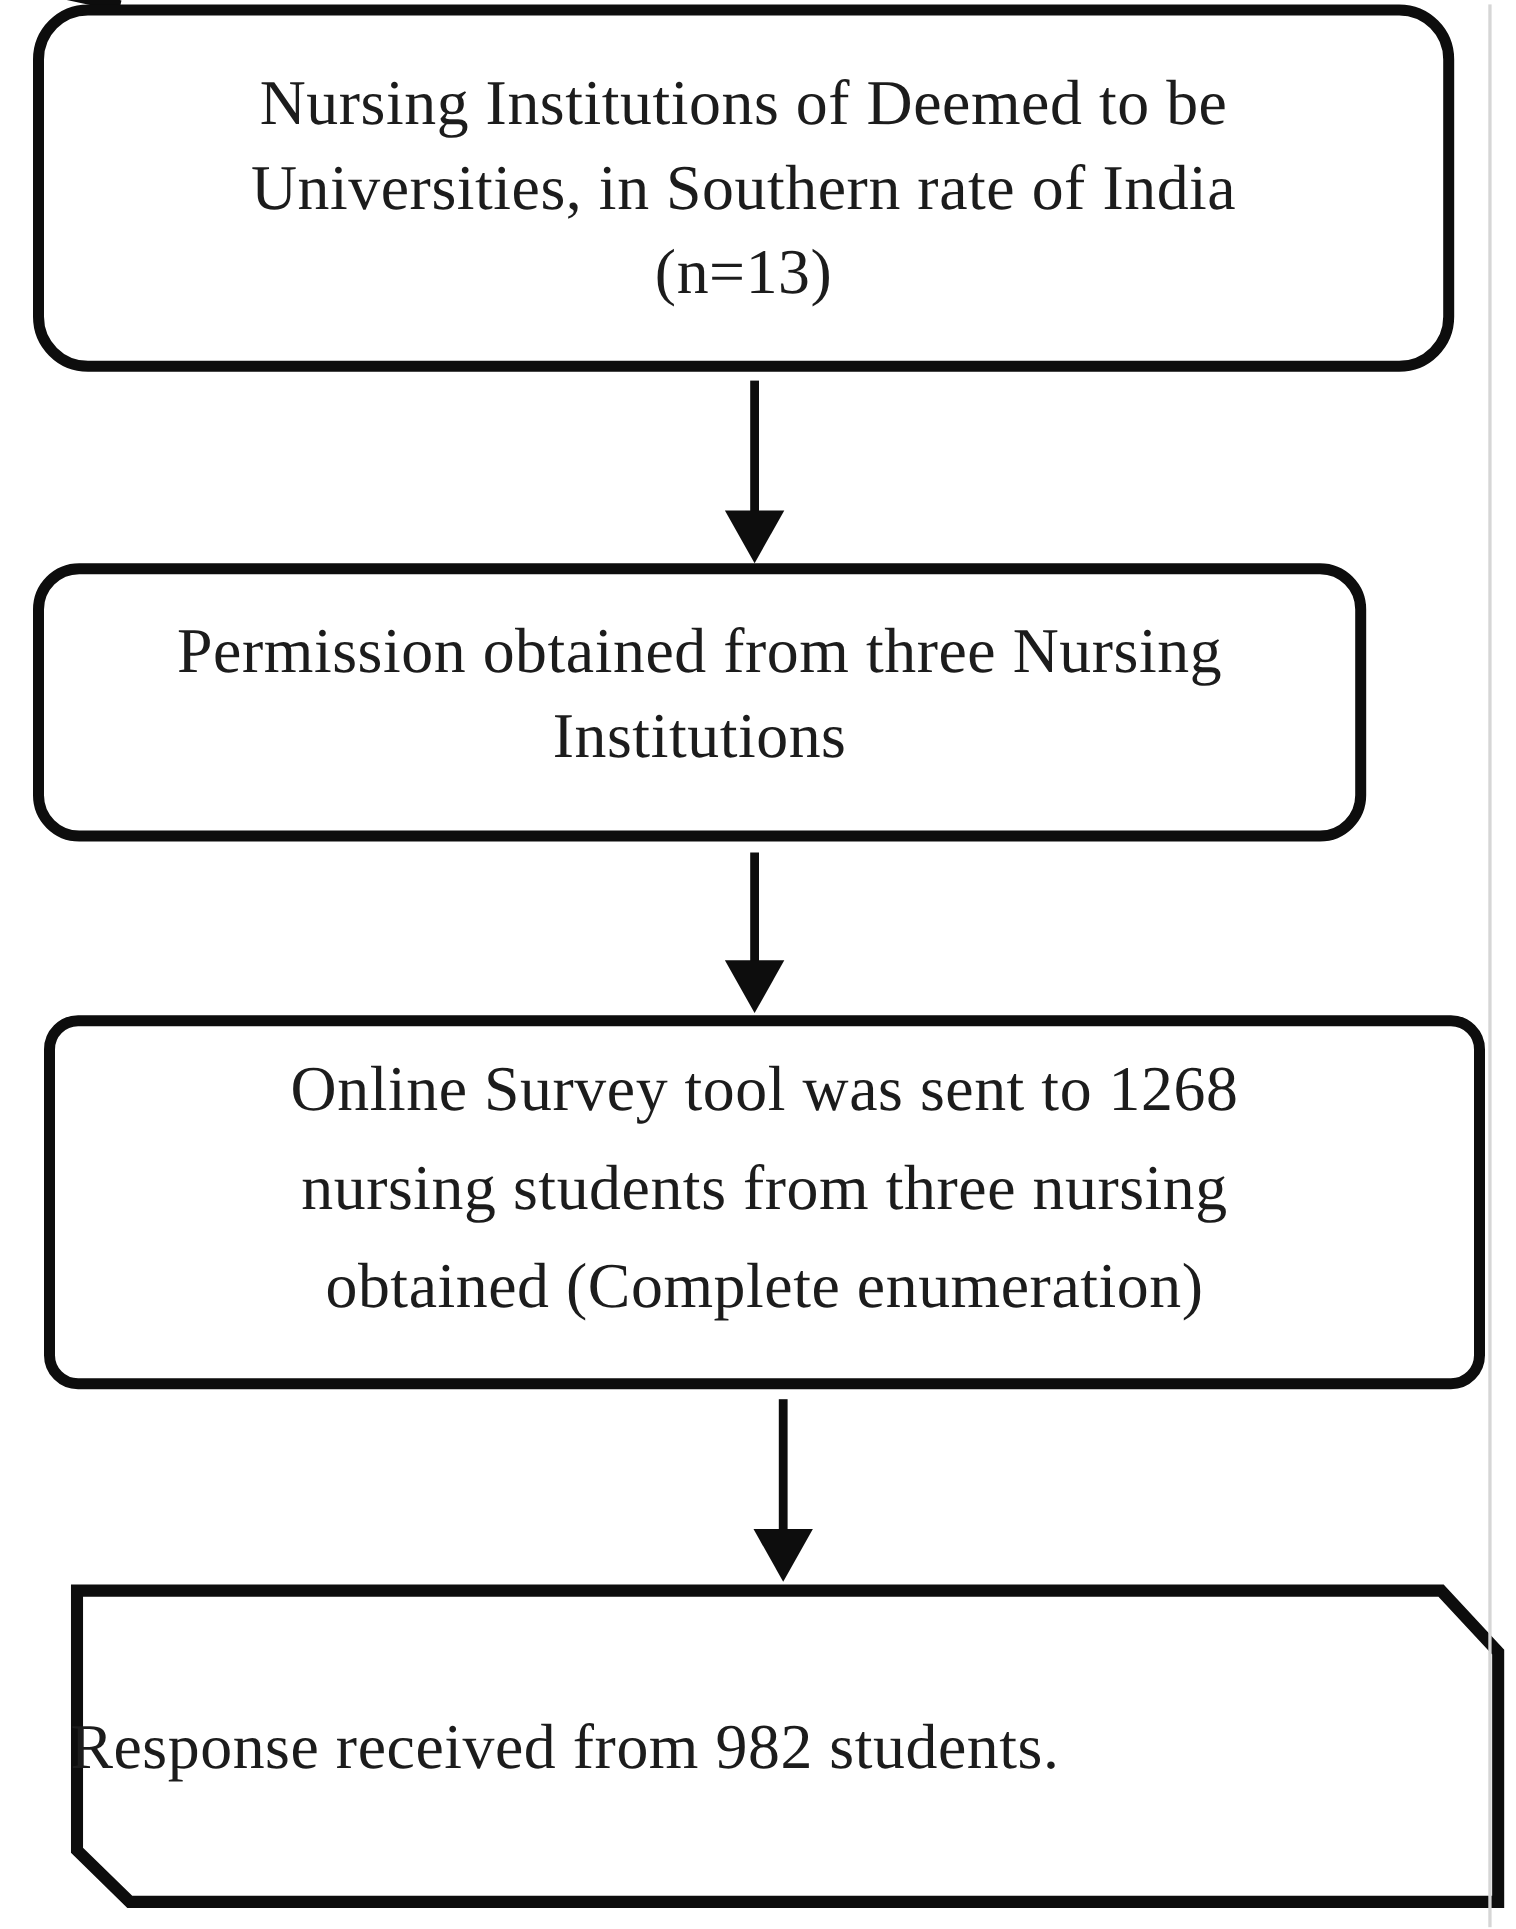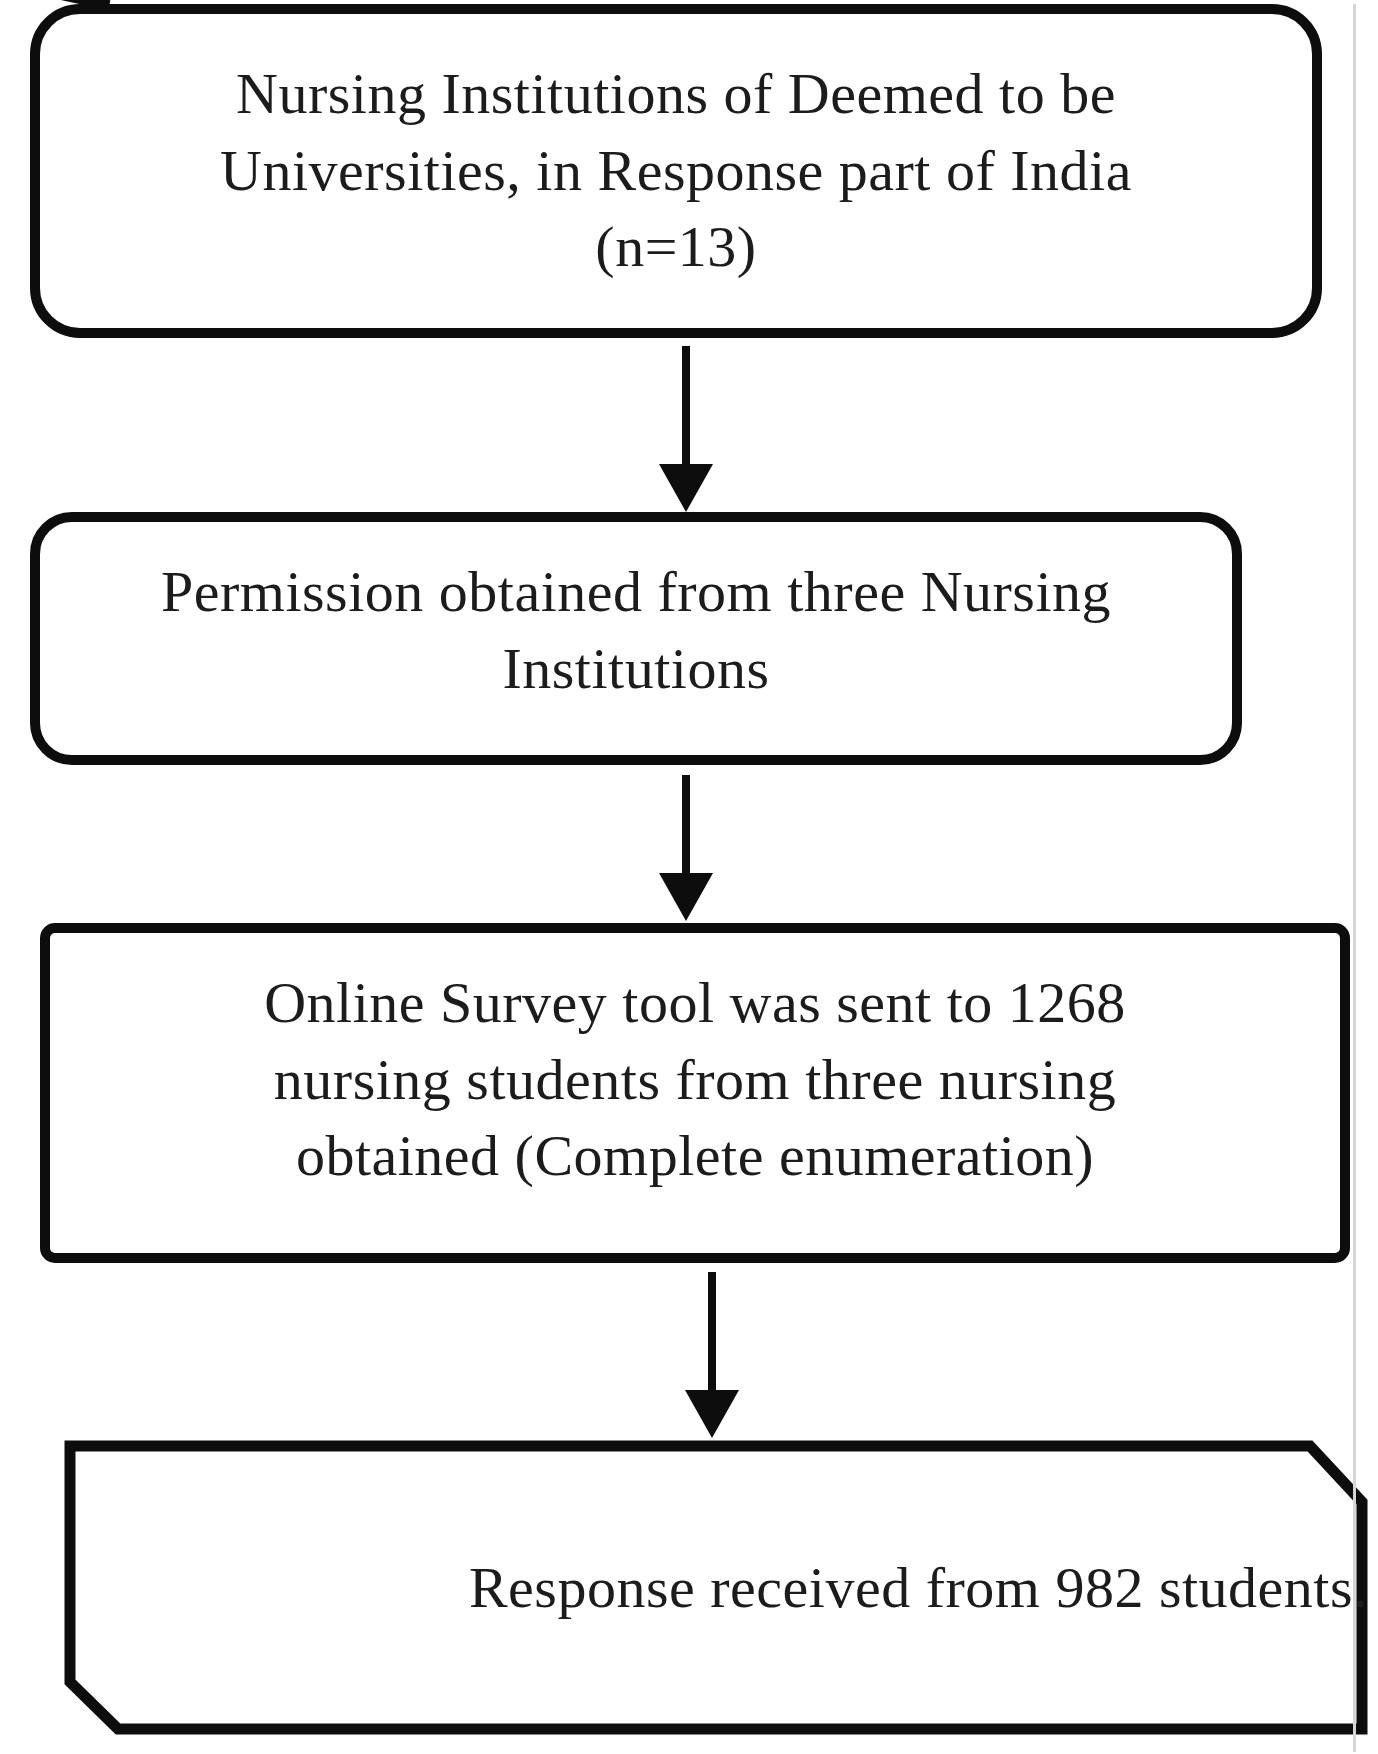--- a/index.html
+++ b/index.html
@@ -27,31 +27,31 @@
     flex-direction: column;
     align-items: center;
     justify-content: center;
     text-align: right;
     font-size: 58px;
     line-height: 1.32;
     letter-spacing: 0.5px;
   }
   .box-1 { left: 30px;  top: 4px;    width: 1292px; height: 334px; }
   .box-2 { left: 30px;  top: 512px;  width: 1212px; height: 253px; border-radius: 42px; padding-bottom: 16px; }
-  .box-3 { left: 40px;  top: 923px;  width: 1310px; height: 340px; border-radius: 15px; padding-bottom: 26px; }
+  .box-3 { left: 40px;  top: 923px;  width: 1310px; height: 340px; border-radius: 31px; padding-bottom: 26px; gap: 13px; }
   .box-4 {
     position: absolute;
     left: 64px; top: 1440px;
     width: 1304px; height: 296px;
   }
   .box-4 svg { position: absolute; left: 0; top: 0; width: 100%; height: 100%; }
   .box-4 .box-text {
     position: absolute; inset: 0;
     display: flex; flex-direction: column;
-    align-items: flex-end; justify-content: center;
+    align-items: flex-start; justify-content: center;
     text-align: center;
     font-size: 58px;
     line-height: 1.35;
     letter-spacing: 0.5px;
   }
   .arrow-shaft {
     position: absolute;
     width: 8px;
     background: var(--line);
   }
@@ -84,21 +84,21 @@
 </style>
 </head>
 <body>
 
 <div class="canvas">
 
   <div class="artifact-corner"></div>
 
   <div class="flow-box box-1">
     <div>Nursing Institutions of Deemed to be</div>
-    <div>Universities, in Response part of India</div>
+    <div>Universities, in Southern rate of India</div>
     <div>(n=13)</div>
   </div>
 
   <div class="arrow-shaft shaft-1"></div>
   <div class="arrow-head head-1"></div>
 
   <div class="flow-box box-2">
     <div>Permission obtained from three Nursing</div>
     <div>Institutions</div>
   </div>

